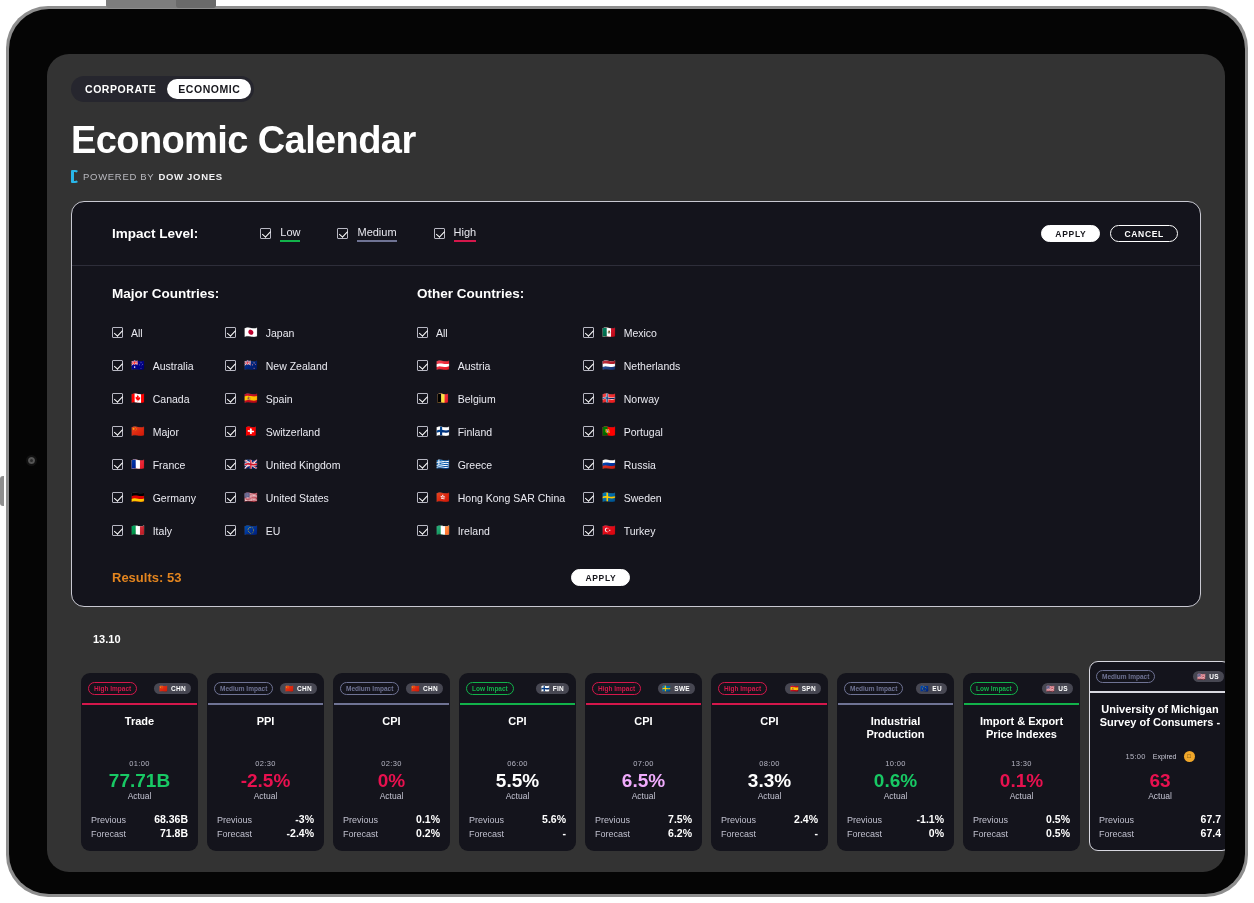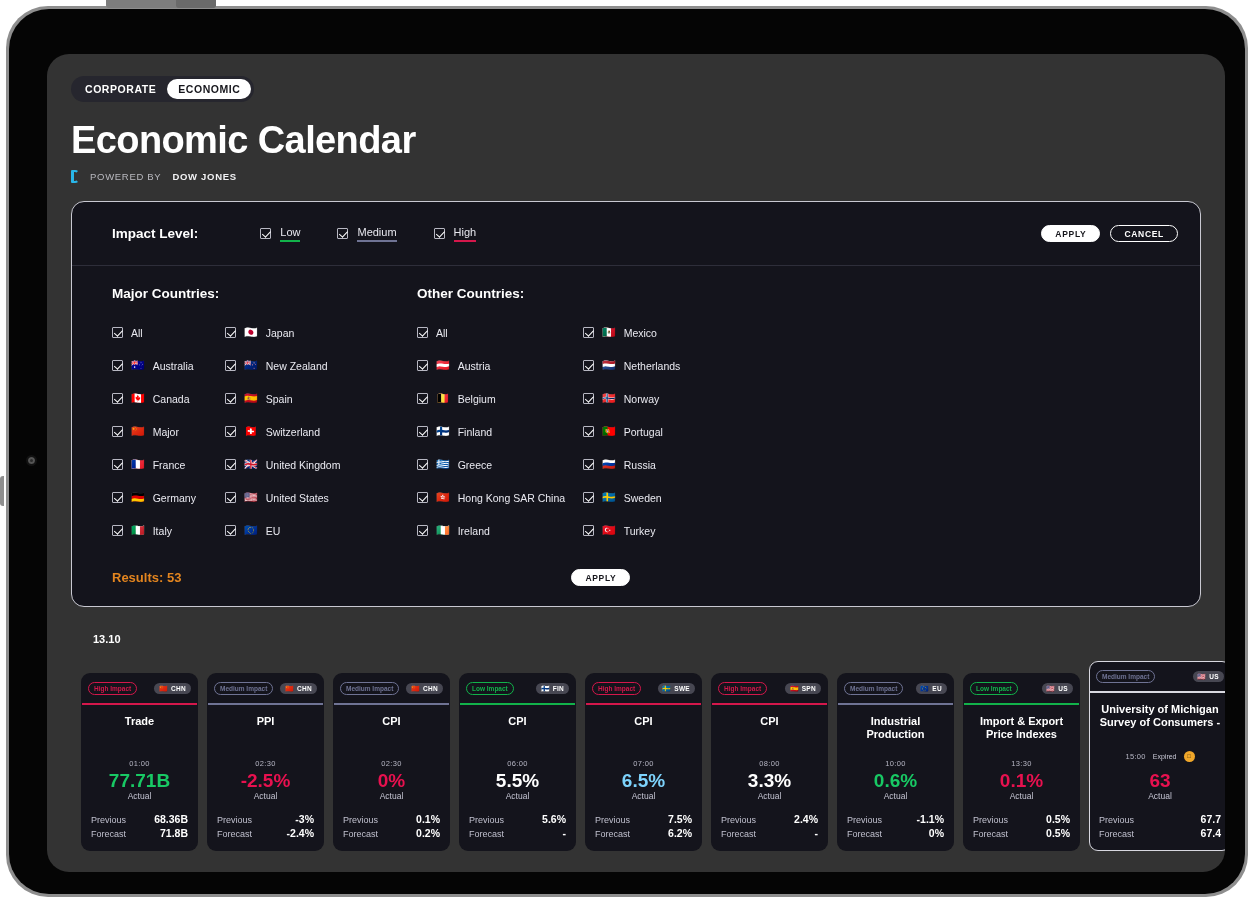--- a/index.html
+++ b/index.html
@@ -103,21 +103,21 @@
     font-size: 38px;
     font-weight: bold;
     color: #ffffff;
     letter-spacing: -0.6px;
     line-height: 1;
   }
   #powered-row {
     margin-top: 11px;
     display: flex;
     align-items: center;
-    gap: 11px;
+    gap: 4px;
     font-size: 9.5px;
     letter-spacing: 0.7px;
     color: #b9b9bf;
   }
   #dj-mark {
     width: 8px; height: 13px;
     border-left: 3px solid #29b6e8;
     border-top: 2px solid #29b6e8;
     border-bottom: 2px solid #29b6e8;
     border-right: 2px solid transparent;
@@ -654,21 +654,21 @@
                   <span class="chip-flag">🇸🇪</span>
                   <span class="chip-code">SWE</span>
                 </span>
               </div>
               <div class="ev-rule" style="background: rgb(212, 23, 75);"></div>
               <div class="ev-body">
                 <div class="ev-title">CPI</div>
                 <div class="ev-timerow">
                   <span class="ev-time">07:00</span>
                 </div>
-                <div class="ev-actual" style="color: #7dd3fc;">6.5%</div>
+                <div class="ev-actual" style="color: #f0abfc;">6.5%</div>
                 <div class="ev-actual-label">Actual</div>
                 <div class="ev-stats">
                   <div class="ev-stat">
                     <span class="stat-label">Previous</span>
                     <span class="stat-value">7.5%</span>
                   </div>
                   <div class="ev-stat">
                     <span class="stat-label">Forecast</span>
                     <span class="stat-value">6.2%</span>
                   </div>

